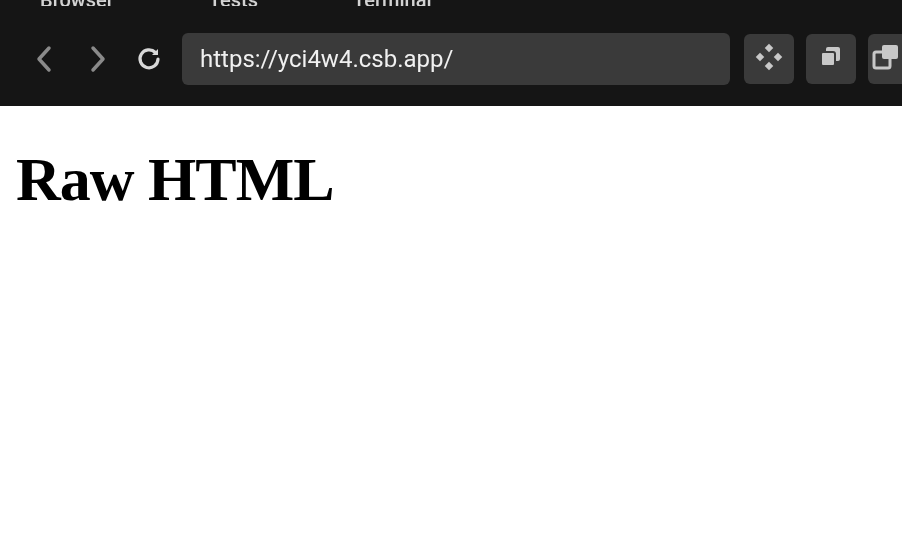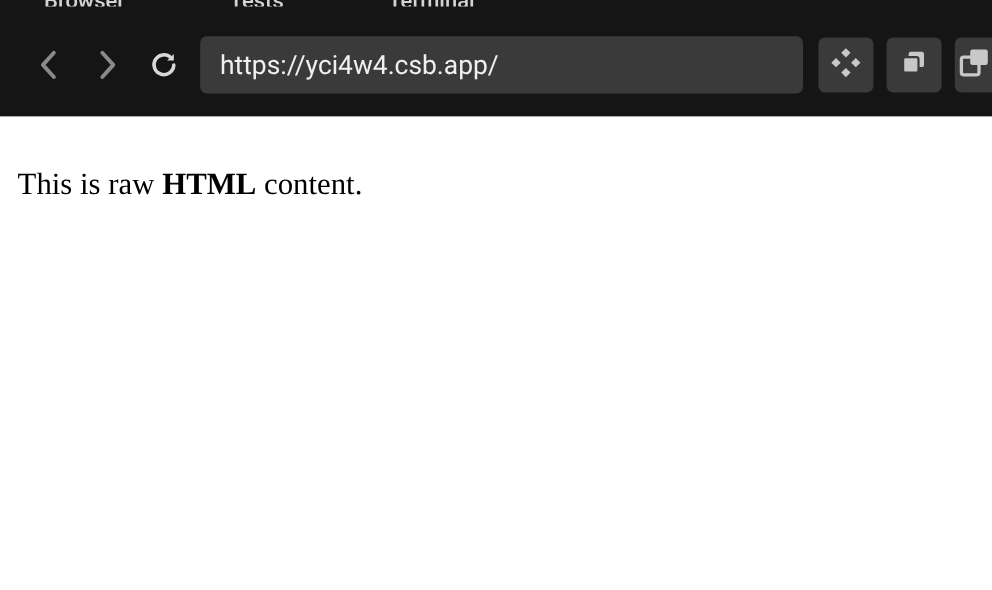--- a/index.html
+++ b/index.html
@@ -165,16 +165,14 @@
             <rect x="3" y="9" width="16" height="16" rx="2" stroke="#c8c8c8" stroke-width="3" fill="none"></rect>
             <rect x="11" y="2" width="16" height="14" rx="2" fill="#c8c8c8"></rect>
           </svg>
         </span>
       </div>
     </div>
   </div>
 </div>
 
 <div class="content">
-  <p>
-    <span>This is raw </span><strong>HTML</strong><span> content.</span>
-  </p>
+  <h1>Raw HTML</h1>
 </div>
 
 </body></html>

